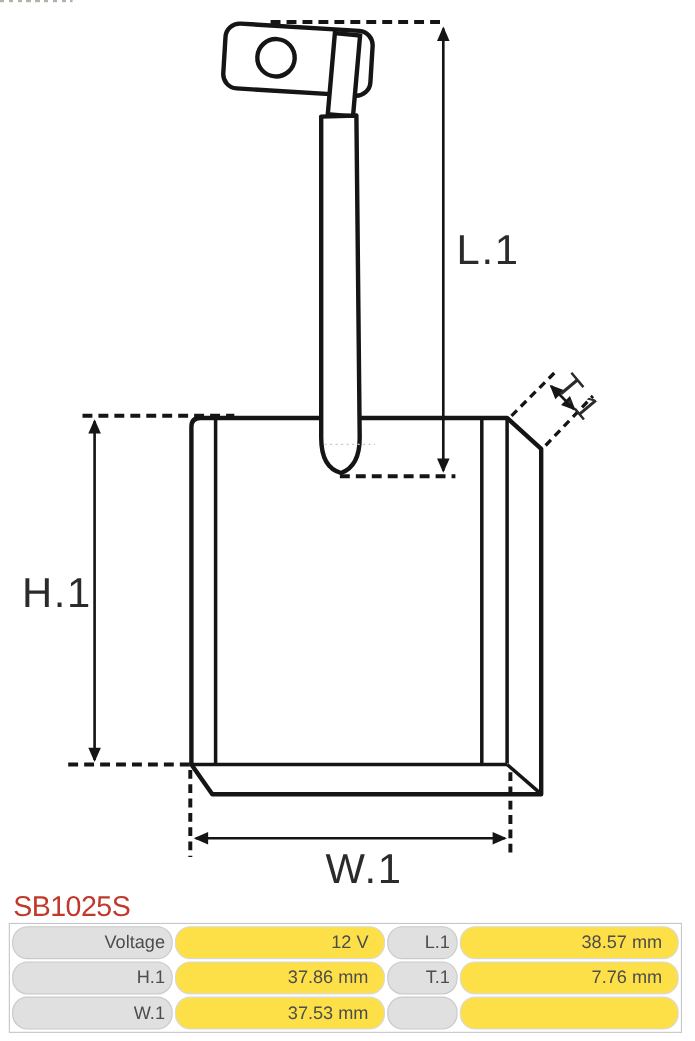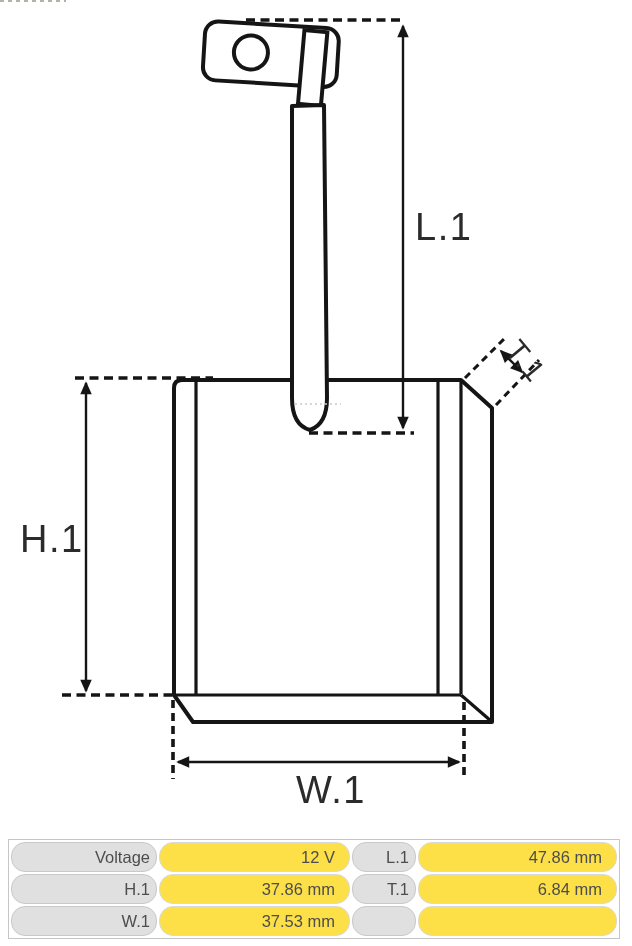--- a/index.html
+++ b/index.html
@@ -81,41 +81,42 @@
       <line x1="178" y1="762" x2="459" y2="762" stroke="#151515" stroke-width="2.4" marker-start="url(#ah)" marker-end="url(#ah)"></line>
       <text class="dimtext" x="296" y="803">W.1</text>
 
       <path d="M465,378 L506,337" stroke="#151515" stroke-width="3" stroke-dasharray="7 5" fill="none"></path>
       <path d="M496,405 L539,360" stroke="#151515" stroke-width="3" stroke-dasharray="7 5" fill="none"></path>
       <line x1="501" y1="351" x2="522" y2="372" stroke="#151515" stroke-width="2.4" marker-start="url(#ah)" marker-end="url(#ah)"></line>
       <text class="dimtext small" x="504" y="351" transform="rotate(50 504 351)">T.1</text>
     </svg>
   </div>
 
+  <div class="product-code">SB1025S</div>
 
   <div class="spec-wrap">
     <table class="spec">
       <colgroup>
         <col style="width:146px">
           <col style="width:191px">
           <col style="width:64px">
           <col style="width:199px">
       </colgroup>
       <tbody>
         <tr>
           <td class="lbl">Voltage</td>
           <td class="val">12 V</td>
           <td class="lbl">L.1</td>
-          <td class="val">47.86 mm</td>
+          <td class="val">38.57 mm</td>
         </tr>
         <tr>
           <td class="lbl">H.1</td>
           <td class="val">37.86 mm</td>
           <td class="lbl">T.1</td>
-          <td class="val">6.84 mm</td>
+          <td class="val">7.76 mm</td>
         </tr>
         <tr>
           <td class="lbl">W.1</td>
           <td class="val">37.53 mm</td>
           <td class="lbl"></td>
           <td class="val"></td>
         </tr>
       </tbody>
     </table>
   </div>

